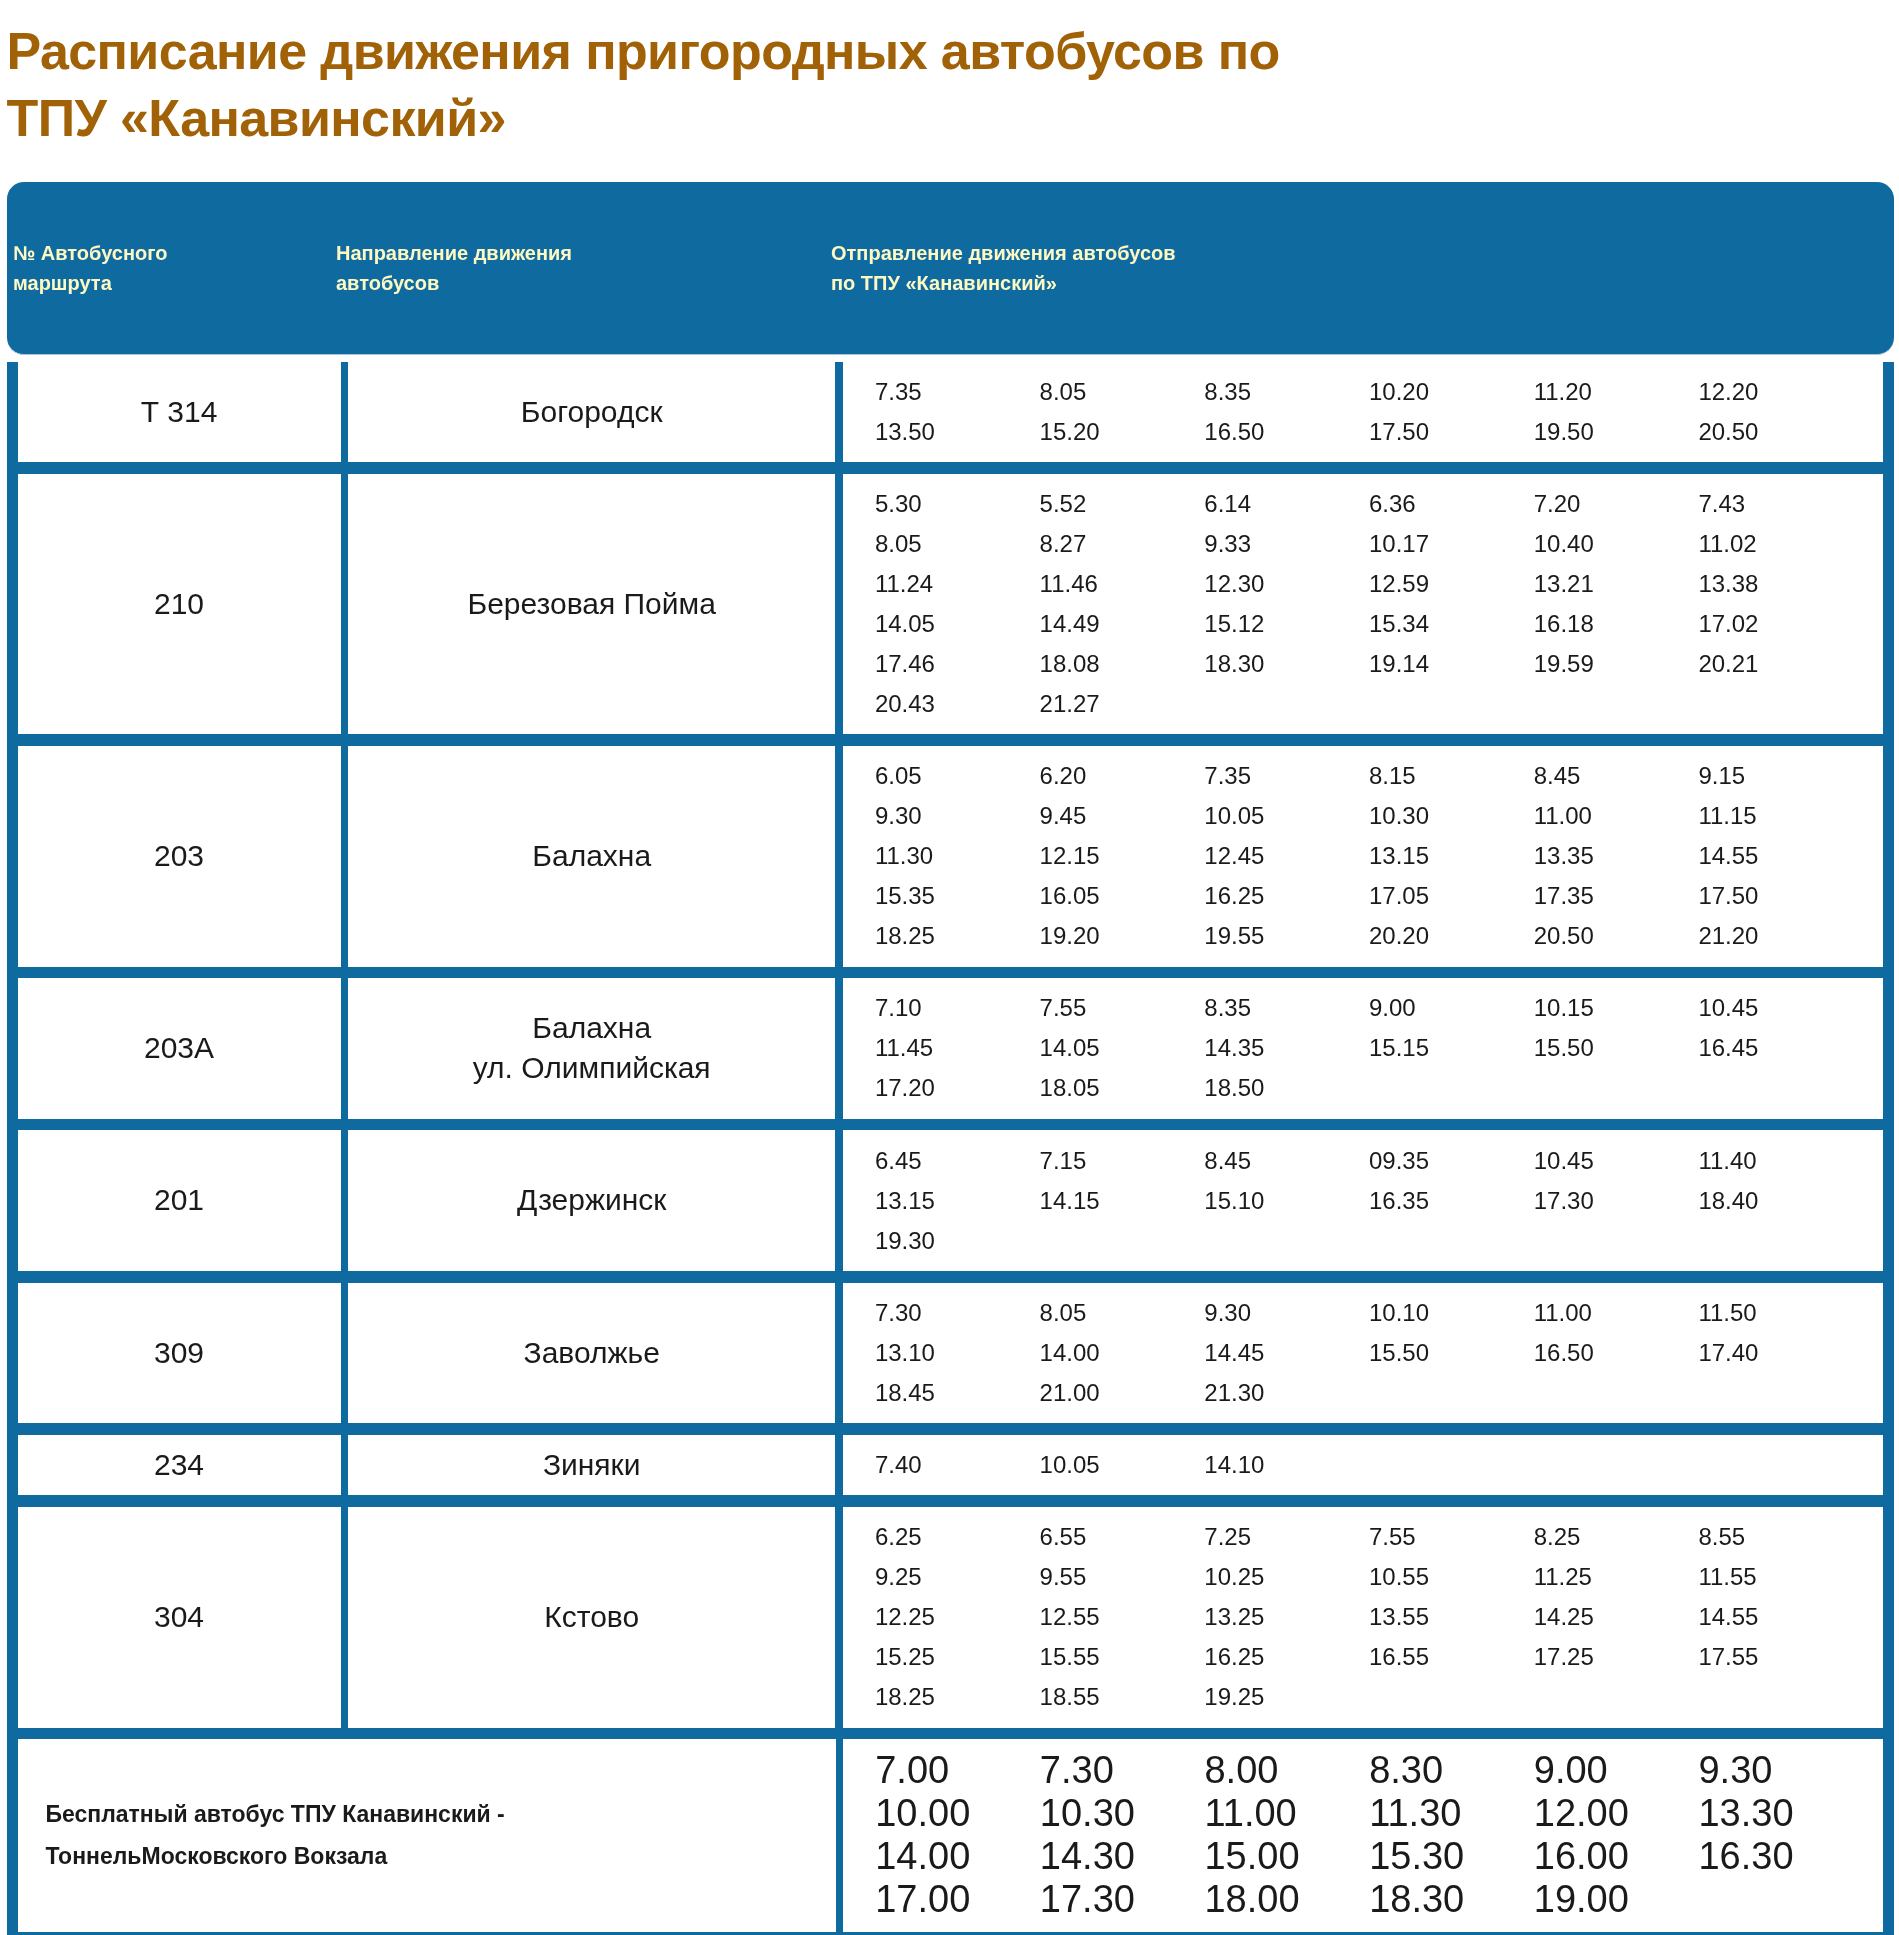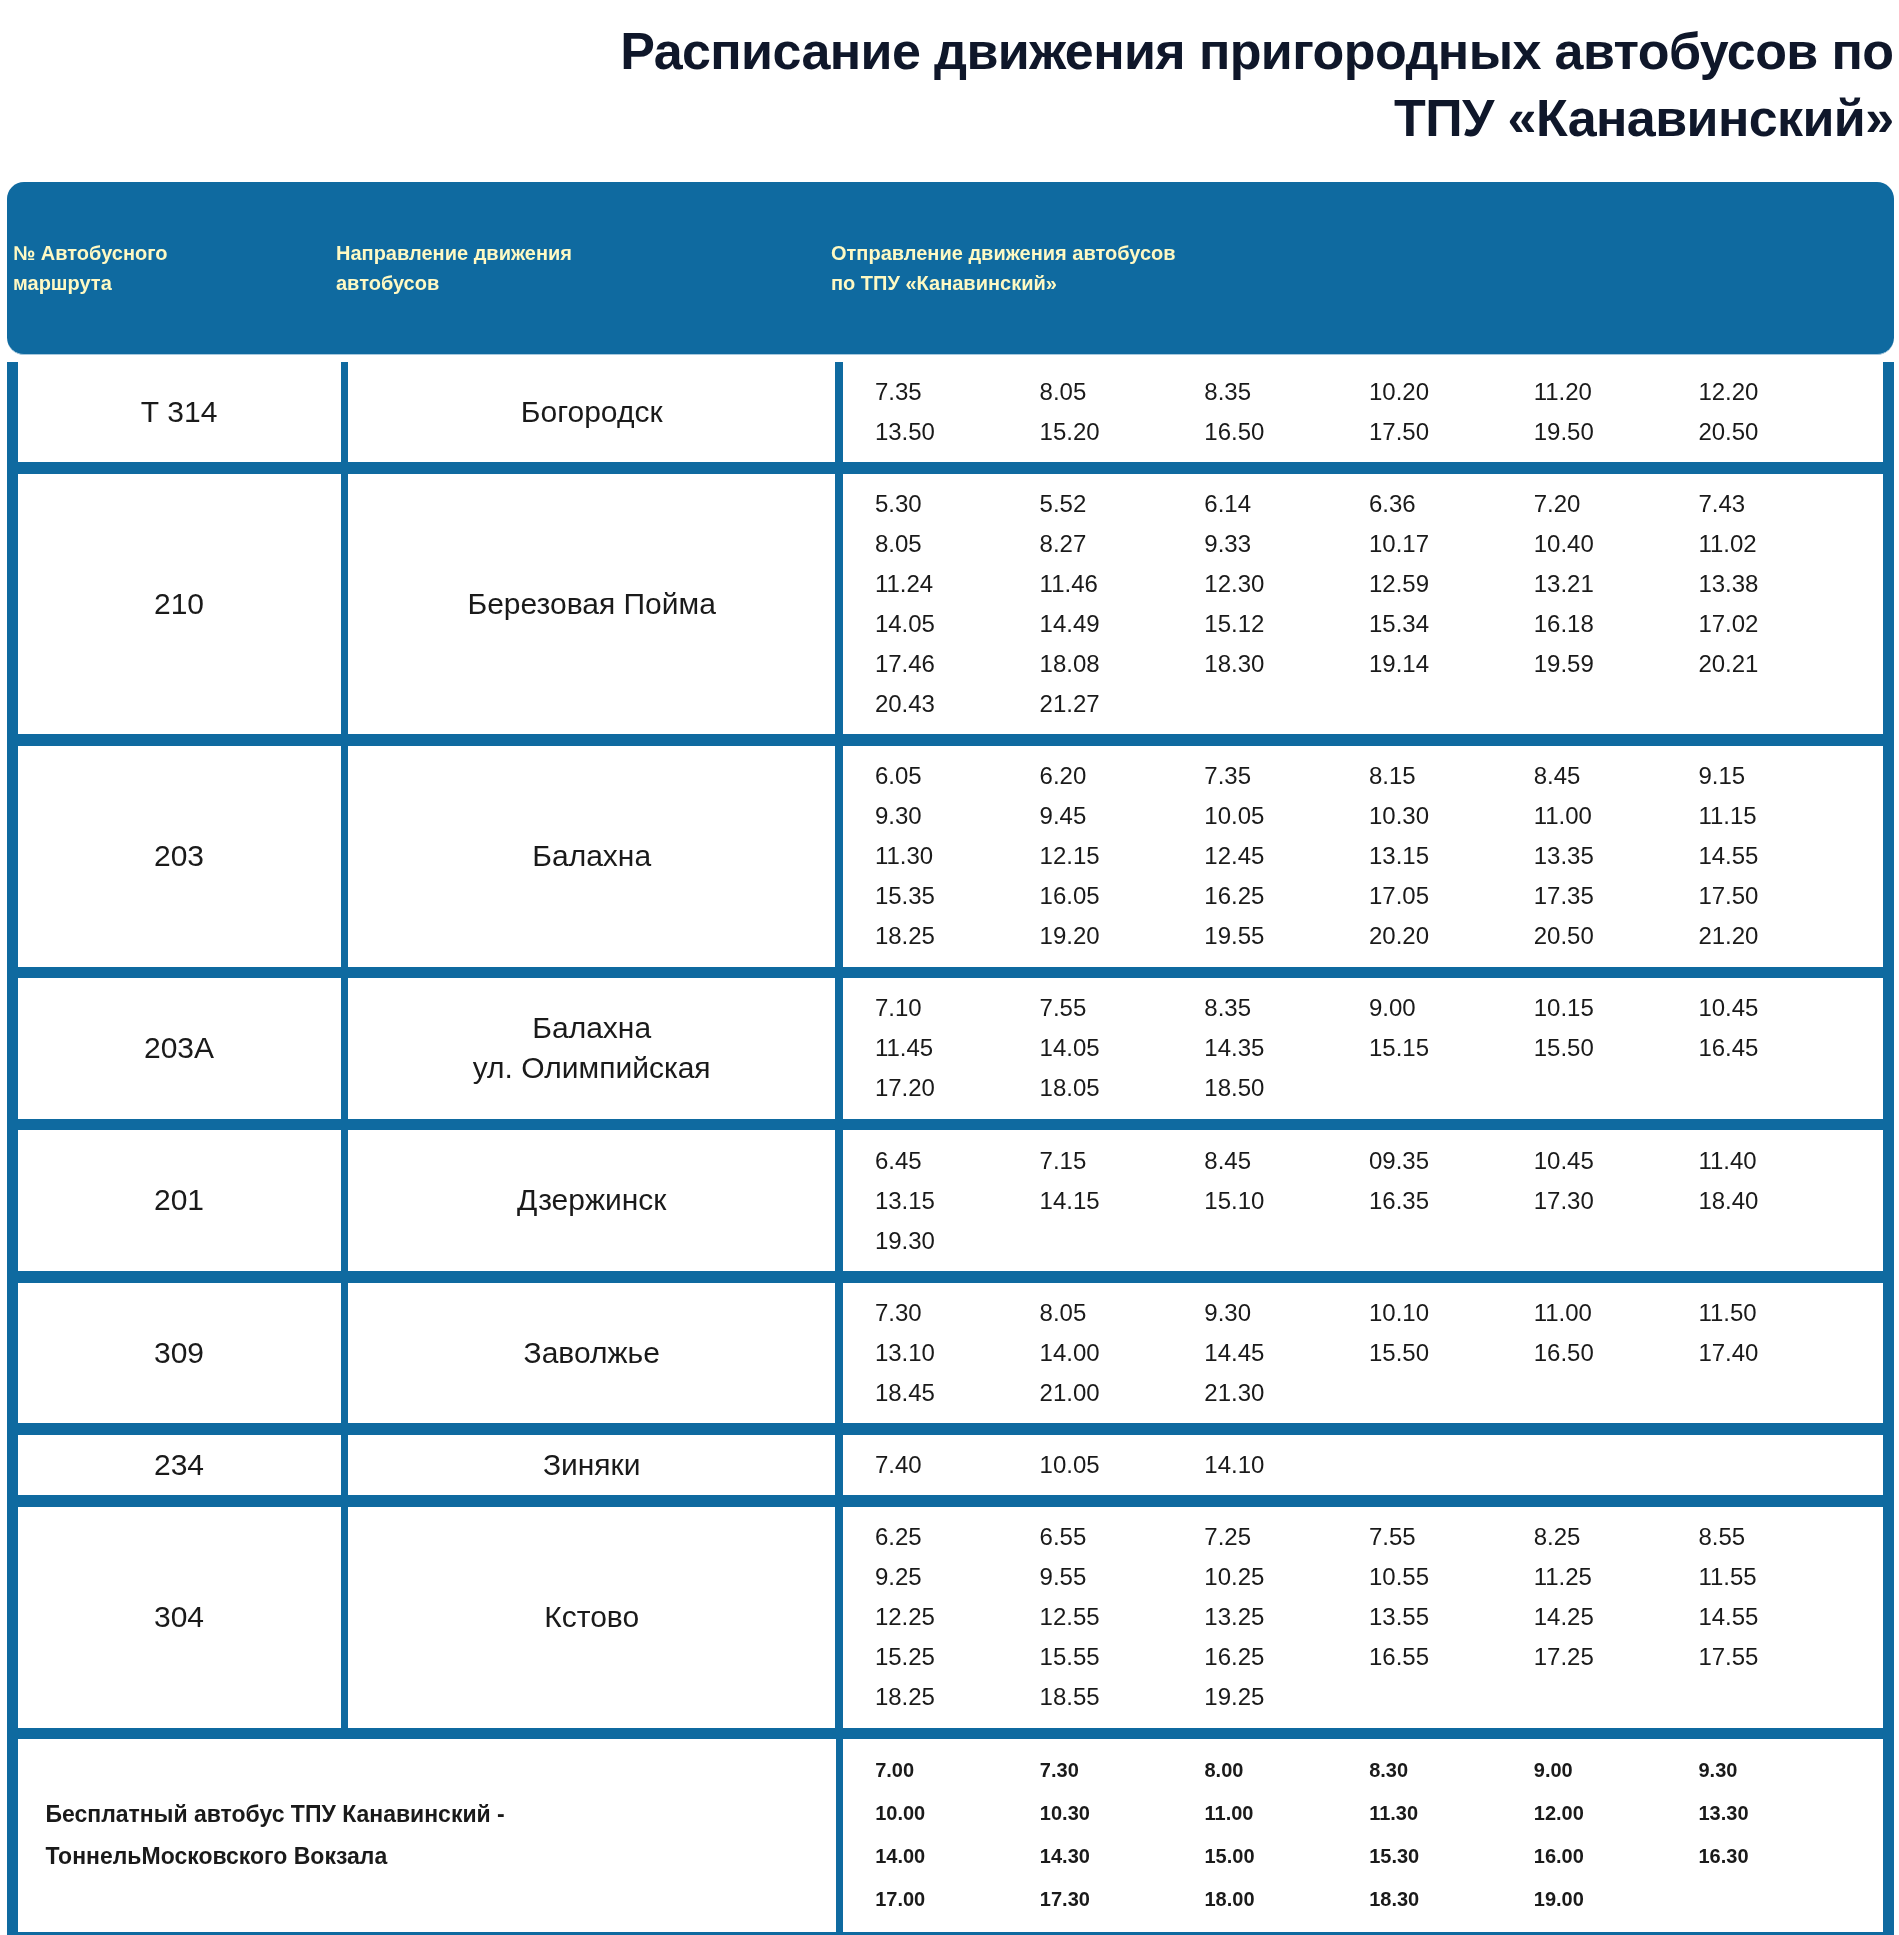--- a/index.html
+++ b/index.html
@@ -11,26 +11,26 @@
   html,body{background:#ffffff;}
   body{
     width:1900px;
     min-height:1936px;
     font-family:"Liberation Sans", sans-serif;
     color:var(--text);
     overflow:hidden;
   }
   .page{width:1900px;padding:18px 6.5px 0 6.5px;}
   .title{
-    text-align:right;
+    text-align:left;
     font-weight:bold;
     font-size:52px;
     line-height:1.28;
     letter-spacing:-0.6px;
-    color:#0f172a;
+    color:#a16207;
     margin-bottom:31px;
   }
   .title div{white-space:nowrap;}
   
   .thead{
     background:var(--blue);
     border-radius:17px;
     border-bottom:1.9px solid var(--blue-light);
     display:grid;
     grid-template-columns:323px 495px 1fr;
@@ -88,22 +88,22 @@
     display:flex;
     flex-direction:column;
     justify-content:center;
     font-weight:bold;
     font-size:23px;
     line-height:1.85;
     padding:10.3px 6.5px 10.3px 28px;
     white-space:pre-line;
   }
   .tfoot .td.times{
-    font-weight:bold;
-    font-size:20px;
+    font-weight:normal;
+    font-size:38px;
     line-height:43px;
   }
 </style>
 </head>
 <body>
 
 <div class="page">
 
   <h1 class="title">
     <div>Расписание движения пригородных автобусов по</div>

